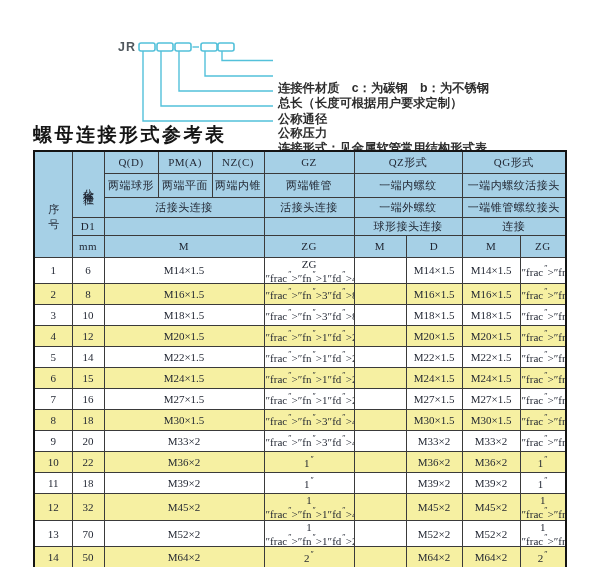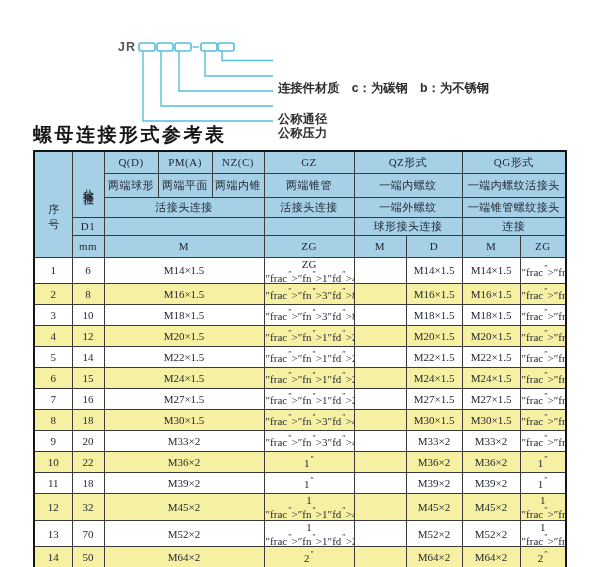--- a/index.html
+++ b/index.html
@@ -52,22 +52,24 @@
     <rect class="cbox" x="201" y="43" width="16" height="8" rx="2"></rect>
     <rect class="cbox" x="218" y="43" width="16" height="8" rx="2"></rect>
     <polyline class="cline" points="222,51 222,60.5 273,60.5"></polyline>
     <polyline class="cline" points="205,51 205,76 273,76"></polyline>
     <polyline class="cline" points="179,51 179,91 273,91"></polyline>
     <polyline class="cline" points="161,51 161,106 273,106"></polyline>
     <polyline class="cline" points="143,51 143,121 273,121"></polyline>
   </svg>
 
   <div class="dlabel" style="top:54px">连接件材质　c：为碳钢　b：为不锈钢</div>
+  <div class="dlabel" style="top:69px">总长（长度可根据用户要求定制）</div>
   <div class="dlabel" style="top:85px">公称通径</div>
   <div class="dlabel" style="top:99px">公称压力</div>
+  <div class="dlabel" style="top:114px">连接形式：见金属软管常用结构形式表</div>
 
   <div class="table-title">螺母连接形式参考表</div>
 
   <table class="ref">
     <colgroup>
       <col style="width:38px">
         <col style="width:32px">
       <col style="width:54px">
         <col style="width:54px">
         <col style="width:52px">

